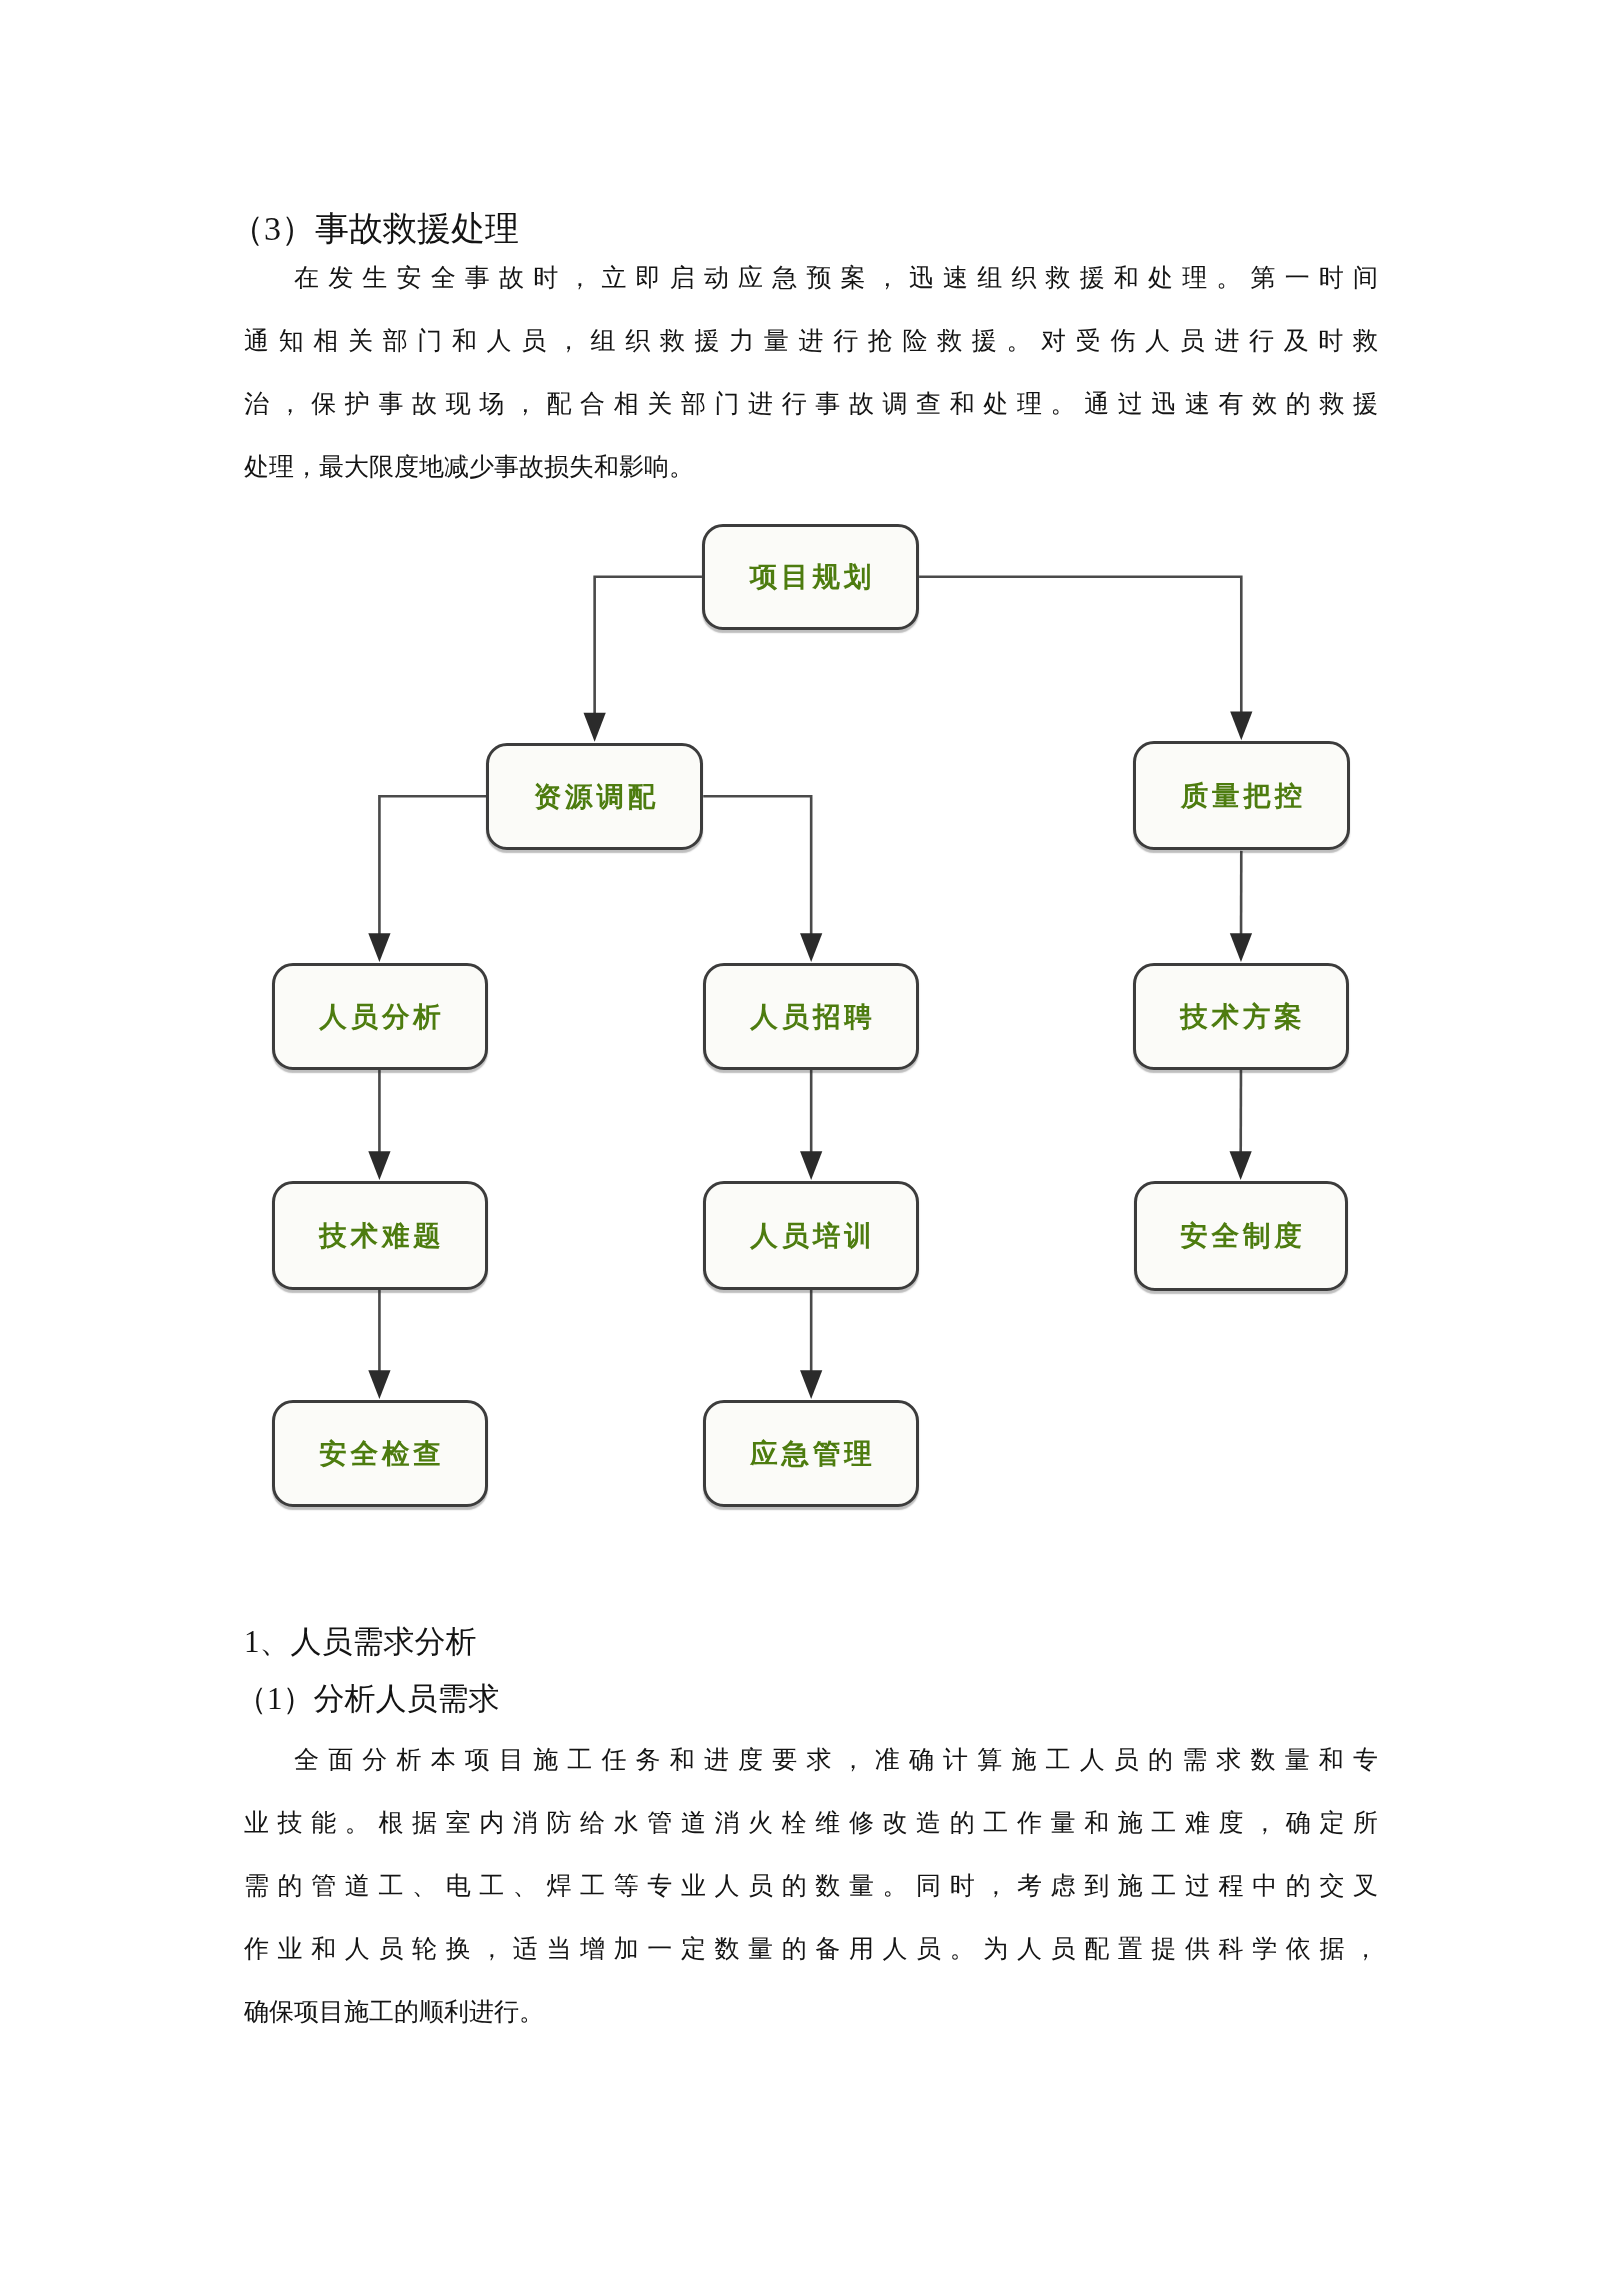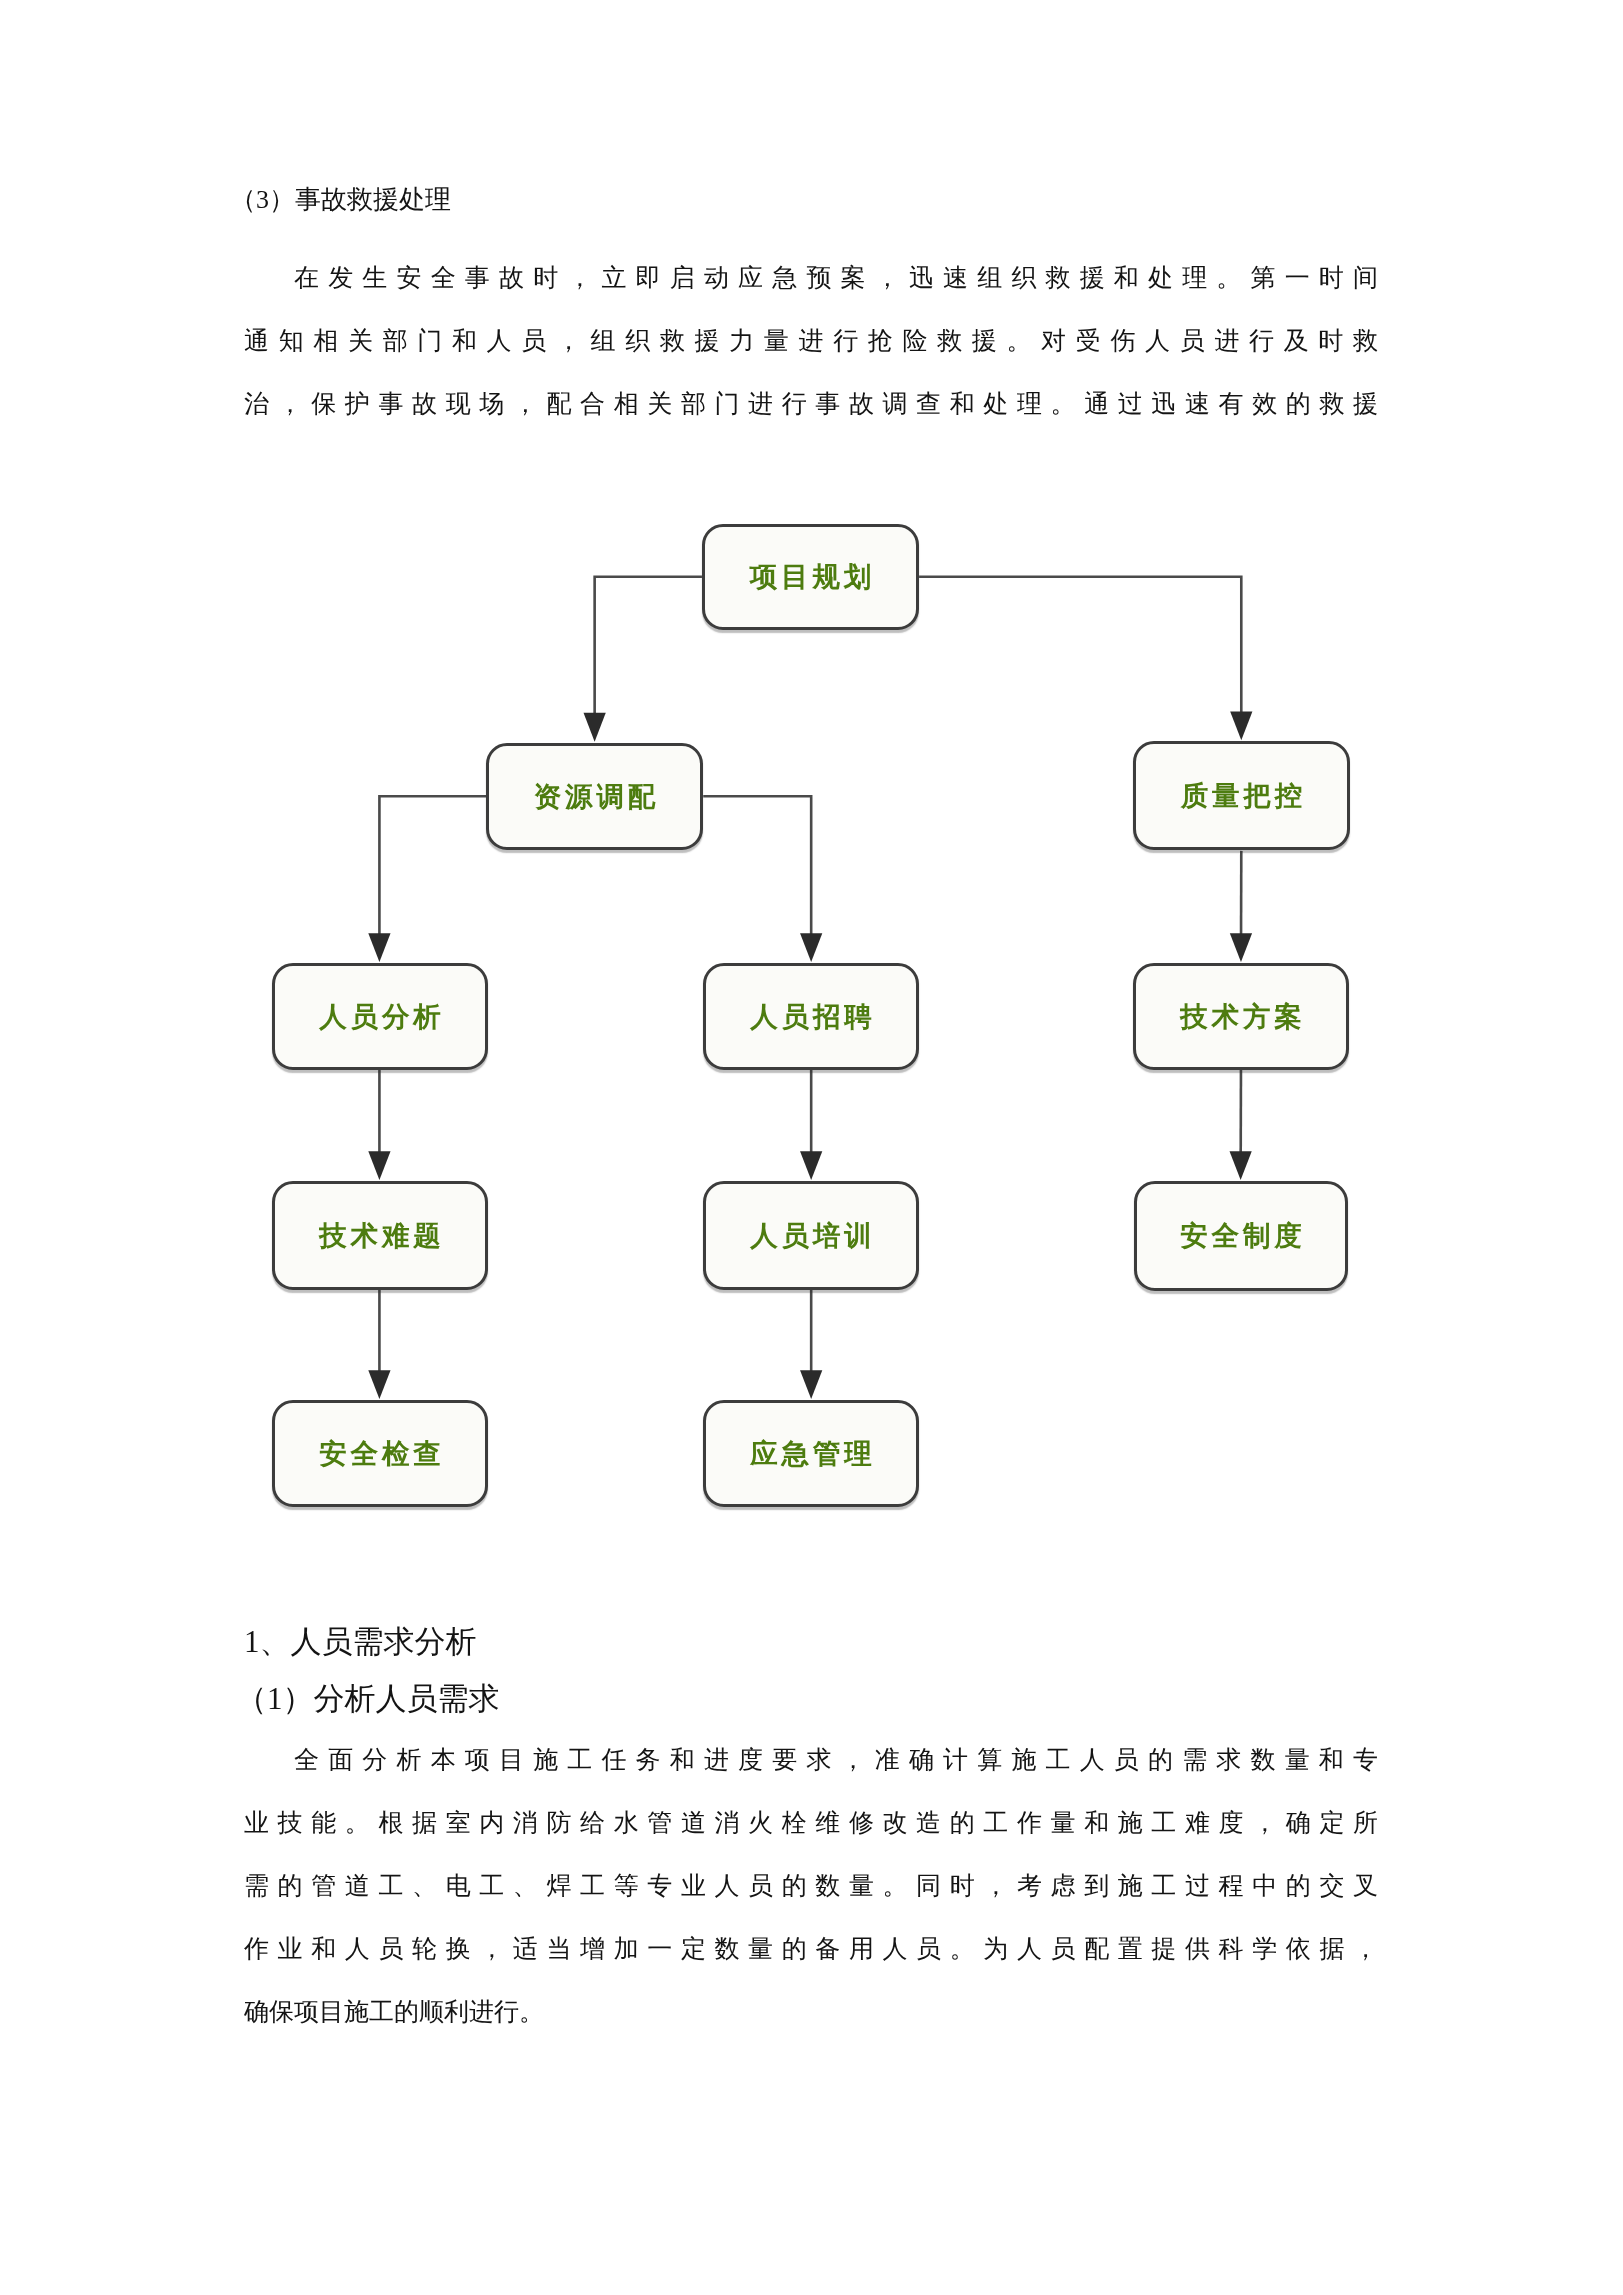--- a/index.html
+++ b/index.html
@@ -17,22 +17,22 @@
     width:1623px;
     height:2295px;
     background:var(--page-bg);
     margin:0 auto;
     overflow:hidden;
     font-family:"Liberation Serif","DejaVu Serif",serif;
     color:var(--text-color);
   }
   .abs{position:absolute;}
   .h-level3{
-    left:230px; top:168px; width:1152px;
-    font-size:26px; line-height:63px; white-space:nowrap;
+    left:230px; top:197px; width:1152px;
+    font-size:34px; line-height:63px; white-space:nowrap;
   }
   .para{
     left:244px; width:1134px;
     font-size:25px; line-height:63px;
   }
   .para-1{top:246px;}
   .para-2{top:1728px;}
   .tline{
     text-align:justify;
     text-align-last:justify;
@@ -90,20 +90,21 @@
 <body>
 
 <div class="page">
 
   <div class="abs h-level3">（3）事故救援处理</div>
 
   <div class="abs para para-1">
       <div class="tline tfirst">在发生安全事故时，立即启动应急预案，迅速组织救援和处理。第一时间</div>
       <div class="tline">通知相关部门和人员，组织救援力量进行抢险救援。对受伤人员进行及时救</div>
       <div class="tline">治，保护事故现场，配合相关部门进行事故调查和处理。通过迅速有效的救援</div>
+      <div class="tline tlast">处理，最大限度地减少事故损失和影响。</div>
     </div>
 
   <div class="abs flowchart">
     <svg viewBox="0 0 2481 1560" xmlns="http://www.w3.org/2000/svg">
         <polyline points="1073,91 909,91 909,335" class="edge"></polyline>
         <polygon points="892,299 926,299 909,343" class="arrow"></polygon>
         <polyline points="1405,91 1897.5,91 1897.5,333" class="edge"></polyline>
         <polygon points="1880.5,297 1914.5,297 1897.5,341" class="arrow"></polygon>
         <polyline points="743,426.5 580,426.5 580,672" class="edge"></polyline>
         <polygon points="563,636 597,636 580,680" class="arrow"></polygon>

